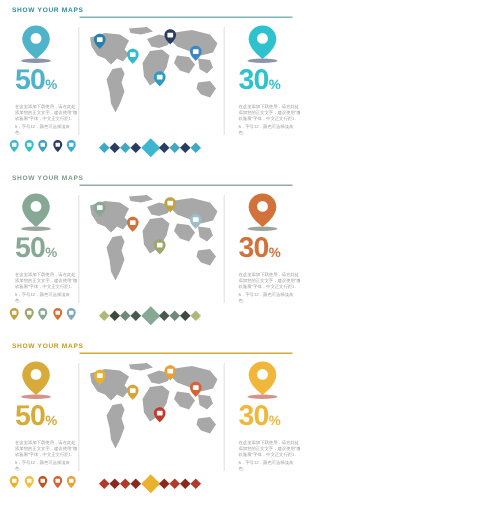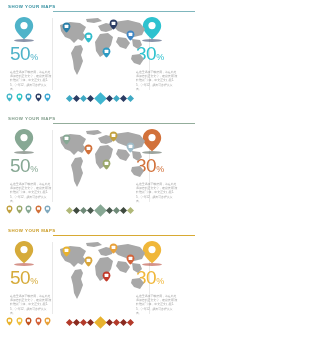--- a/index.html
+++ b/index.html
@@ -29,32 +29,32 @@
     font-size:4.4px;letter-spacing:.45px;font-weight:bold;
     white-space:nowrap;
   }
   .hdr-rule{
     position:absolute;left:53px;top:10.5px;right:5px;height:1.1px;
   }
 
   
   .col{position:absolute;top:16px;width:48px;}
   .col.left{left:10px;}
-  .col.right{left:136px;}
+  .col.right{left:159px;}
 
   .pin-big{position:relative;width:22px;height:26px;margin:0 auto;}
   .col.left .pin-big{margin:0 0 0 3px;}
   .col.right .pin-big{margin:0 0 0 5px;}
   .pin-big svg{display:block;width:22px;height:24px;}
   .pin-shadow{
     position:absolute;left:1px;bottom:0px;width:20px;height:3px;
     border-radius:50%;opacity:.55;
   }
   .pct{
-    font-size:19px;line-height:19px;font-weight:400;
+    font-size:19px;line-height:19px;font-weight:700;
     letter-spacing:-.5px;margin-top:2px;white-space:nowrap;
   }
   .pct .sym{font-size:9px;letter-spacing:0;}
   .body-txt{
     margin-top:3px;
     font-size:2.9px;line-height:4.2px;
     color:#9a9a9a;width:42px;word-break:break-all;
   }
 
   

